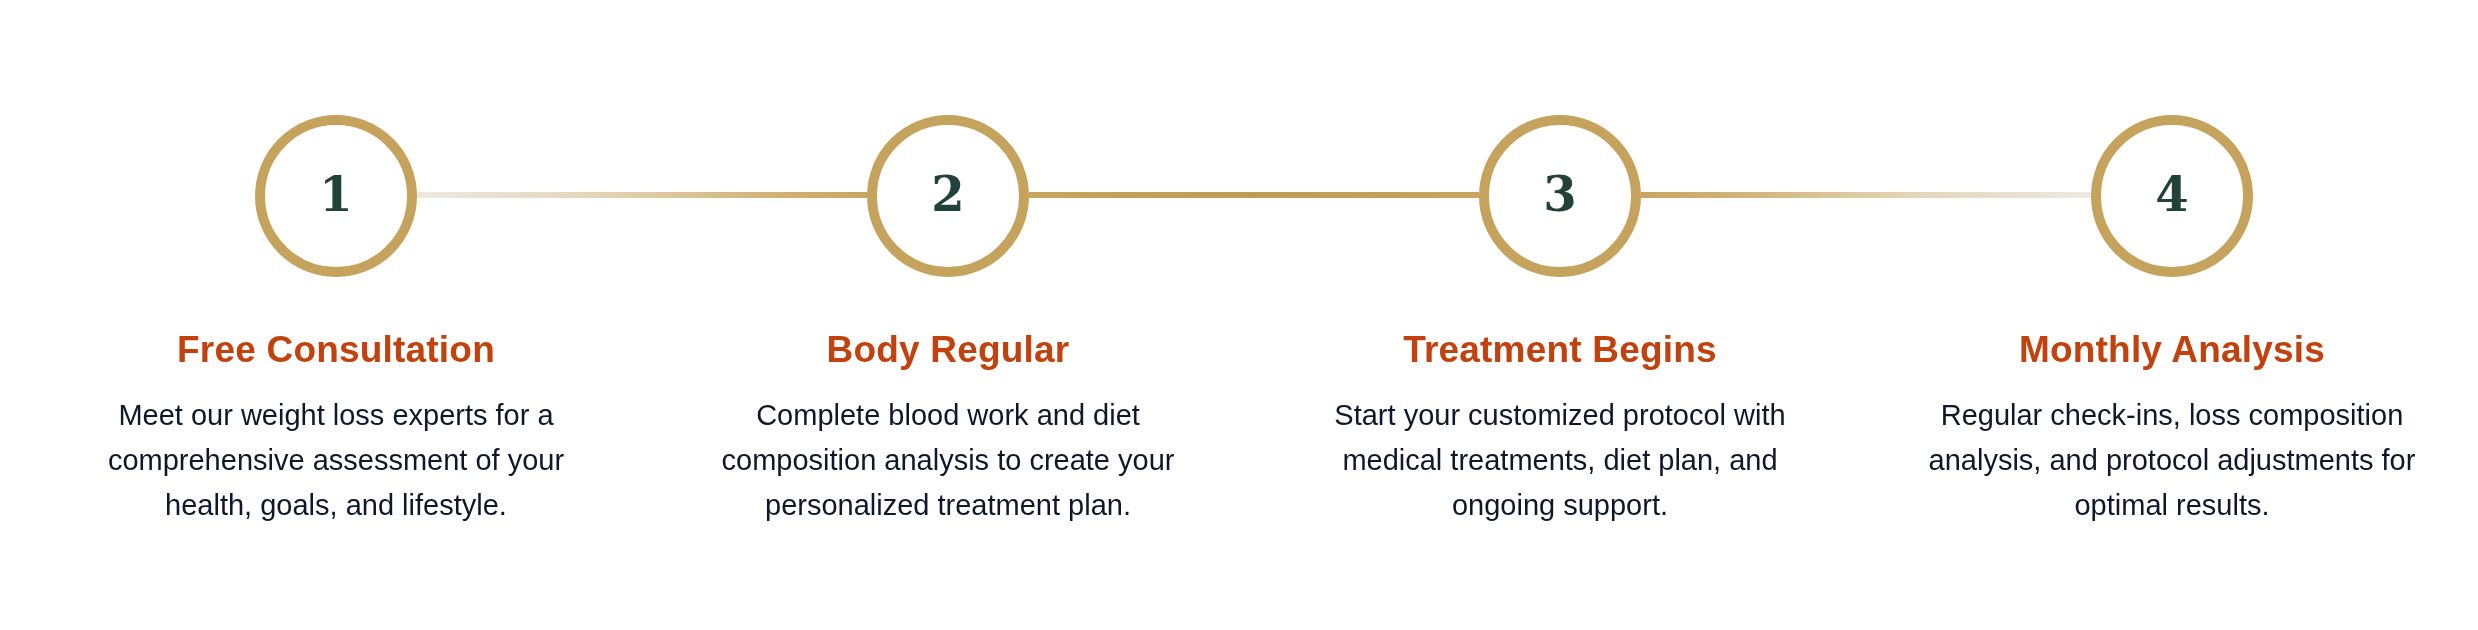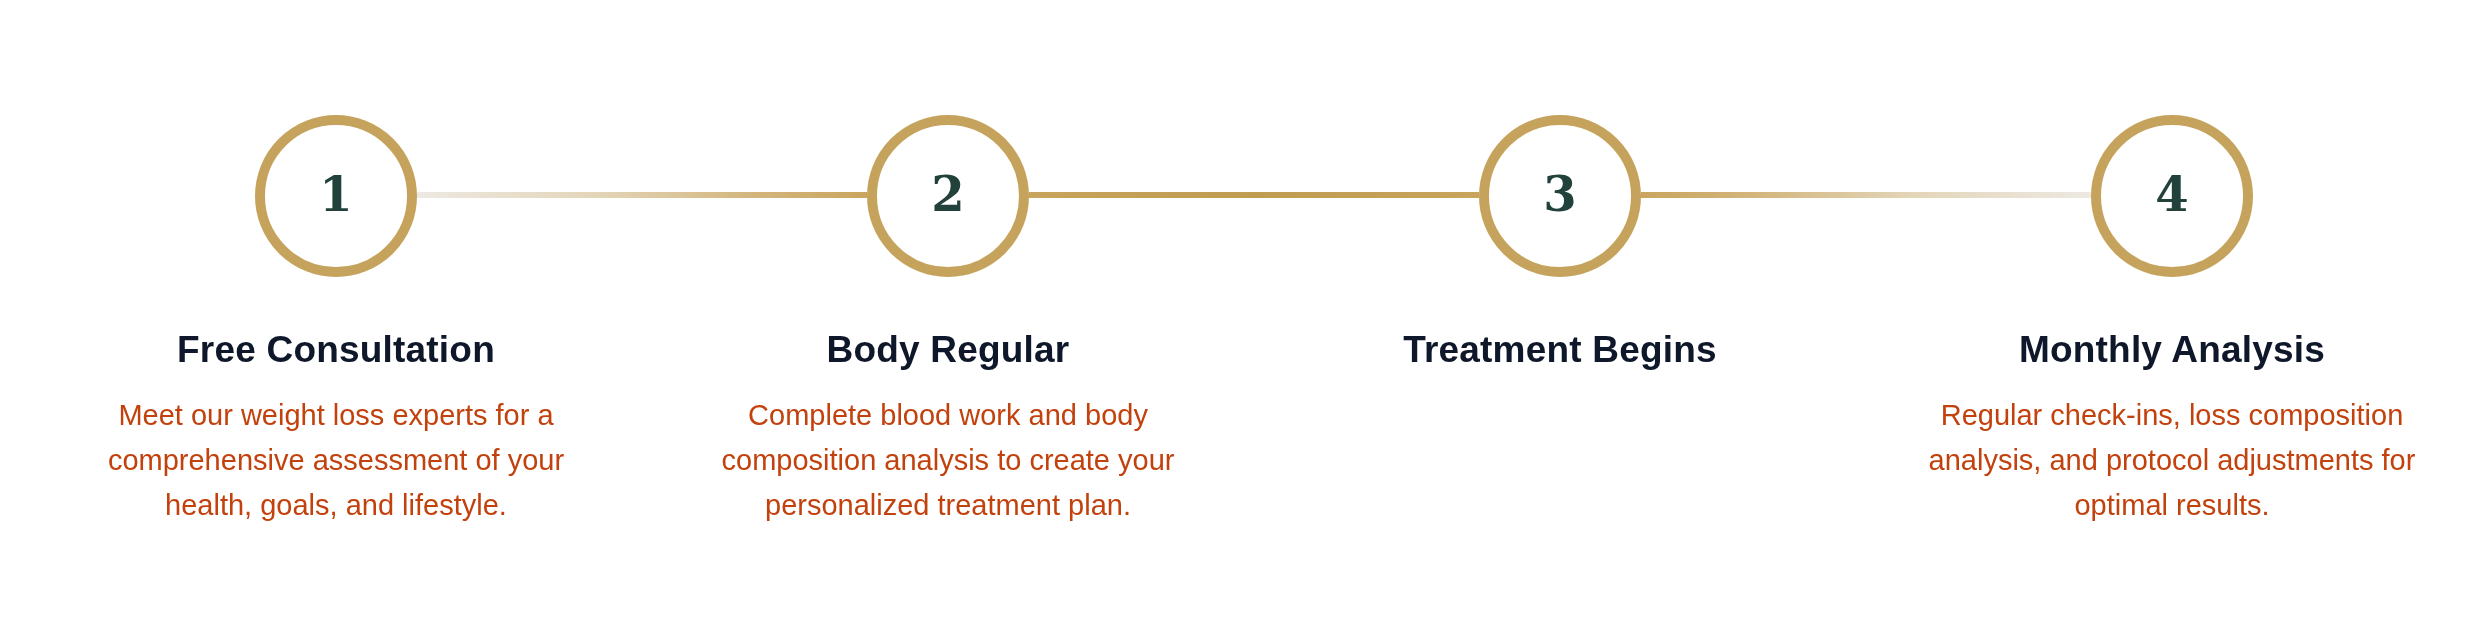--- a/index.html
+++ b/index.html
@@ -66,29 +66,29 @@
     font-weight: 700;
     font-size: 48px;
     color: #21413A;
     line-height: 1;
     padding-bottom: 4px;
   }
   .step-title {
     margin-top: 52px;
     font-size: 37px;
     font-weight: 700;
-    color: #0f172a;
+    color: #c2410c;
     letter-spacing: 0.2px;
   }
   .step-desc {
     margin-top: 22px;
     max-width: 545px;
     font-size: 29px;
     line-height: 45px;
-    color: #c2410c;
+    color: #0f172a;
     font-weight: 400;
   }
 </style>
 </head>
 <body>
 
 <div class="stepper">
 
   <div class="connectors">
     <div class="connector connector-1"></div>
@@ -104,28 +104,29 @@
       </div>
       <div class="step-title">Free Consultation</div>
       <div class="step-desc">Meet our weight loss experts for a comprehensive assessment of your health, goals, and lifestyle.</div>
     </div>
 
     <div class="step">
       <div class="circle">
         <span class="num">2</span>
       </div>
       <div class="step-title">Body Regular</div>
-      <div class="step-desc">Complete blood work and body composition analysis to create your personalized treatment plan.</div>
+      <div class="step-desc">Complete blood work and diet composition analysis to create your personalized treatment plan.</div>
     </div>
 
     <div class="step">
       <div class="circle">
         <span class="num">3</span>
       </div>
       <div class="step-title">Treatment Begins</div>
+      <div class="step-desc">Start your customized protocol with medical treatments, diet plan, and ongoing support.</div>
     </div>
 
     <div class="step">
       <div class="circle">
         <span class="num">4</span>
       </div>
       <div class="step-title">Monthly Analysis</div>
       <div class="step-desc">Regular check-ins, loss composition analysis, and protocol adjustments for optimal results.</div>
     </div>
 

